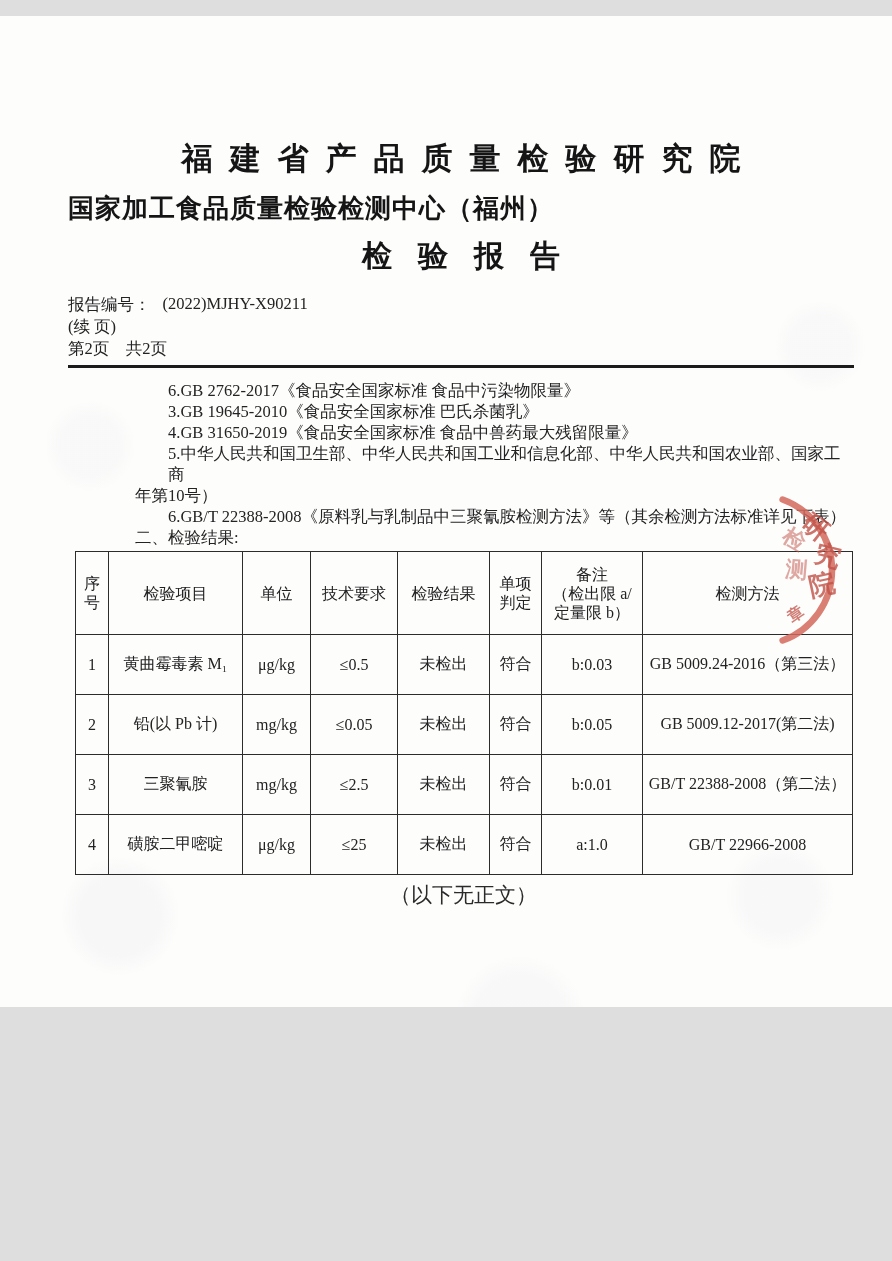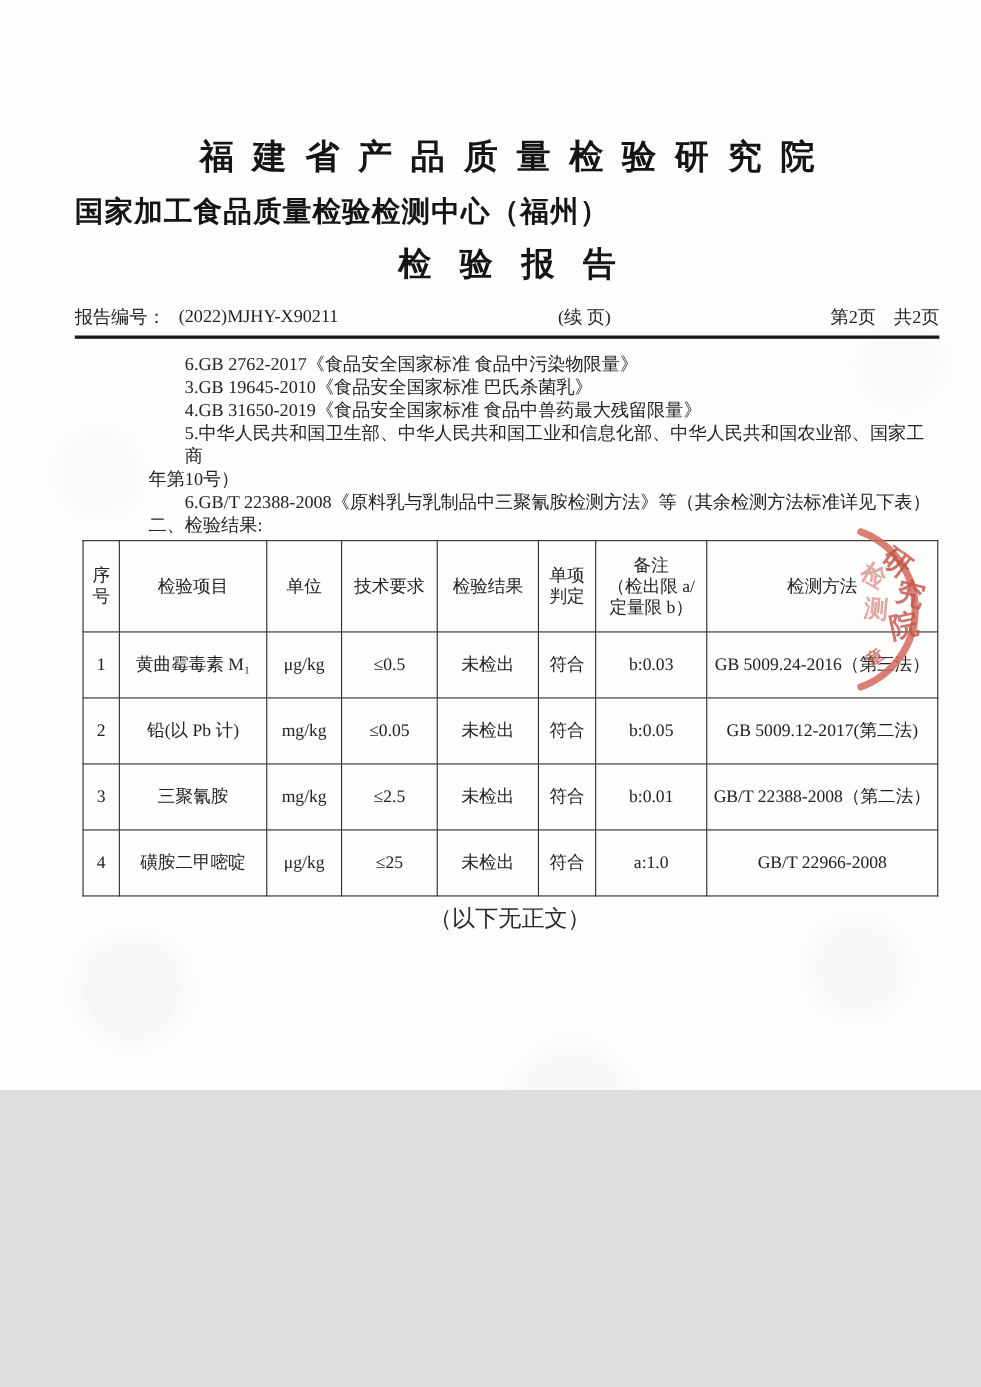--- a/index.html
+++ b/index.html
@@ -1,19 +1,19 @@
 <!DOCTYPE html>
 <html lang="zh"><head>
 <meta charset="utf-8">
 <style>
   html,body{margin:0;padding:0;background:#dedede;}
   .page{
     position:relative;
     width:892px;height:991px;
-    margin:0 auto;
+    margin:16px auto;
     background:#fdfdfc;
     background-image:
       radial-gradient(circle at 120px 900px, rgba(160,170,175,.07) 0 40px, transparent 60px),
       radial-gradient(circle at 520px 1005px, rgba(160,170,175,.06) 0 46px, transparent 66px),
       radial-gradient(circle at 780px 880px, rgba(160,170,175,.06) 0 36px, transparent 55px),
       radial-gradient(circle at 240px 1120px, rgba(160,170,175,.05) 0 42px, transparent 60px),
       radial-gradient(circle at 660px 1180px, rgba(160,170,175,.05) 0 40px, transparent 58px),
       radial-gradient(circle at 90px 430px, rgba(160,170,175,.05) 0 30px, transparent 46px),
       radial-gradient(circle at 820px 330px, rgba(160,170,175,.05) 0 30px, transparent 46px);
     overflow:hidden;
@@ -30,21 +30,21 @@
     margin-top:11px;
     font-size:26px;font-weight:bold;letter-spacing:1px;color:#151515;
   }
   .doc-title{
     margin-top:10px;text-align:center;
     font-size:30px;font-weight:bold;letter-spacing:26px;text-indent:26px;
     color:#151515;white-space:nowrap;font-family:Liberation Mono, monospace;
   }
   .meta-row{
     display:flex;justify-content:space-between;align-items:baseline;
-    margin-top:17px;font-size:16.5px;color:#222;
+    margin-top:17px;font-size:16.5px;color:#222;flex-direction:column;
   }
   .meta-left{display:flex;gap:12px;}
   .thick-rule{height:3px;background:#1b1b1b;margin-top:5px;}
   .basis{margin-top:12px;font-size:16.5px;line-height:21px;color:#232323;}
   .basis .ind-1{padding-left:67px;}
   .basis .ind-2{padding-left:100px;}
   table.results{
     border-collapse:collapse;table-layout:fixed;
     width:777px;margin:3px 0 0 7px;
     font-size:16px;color:#222;

